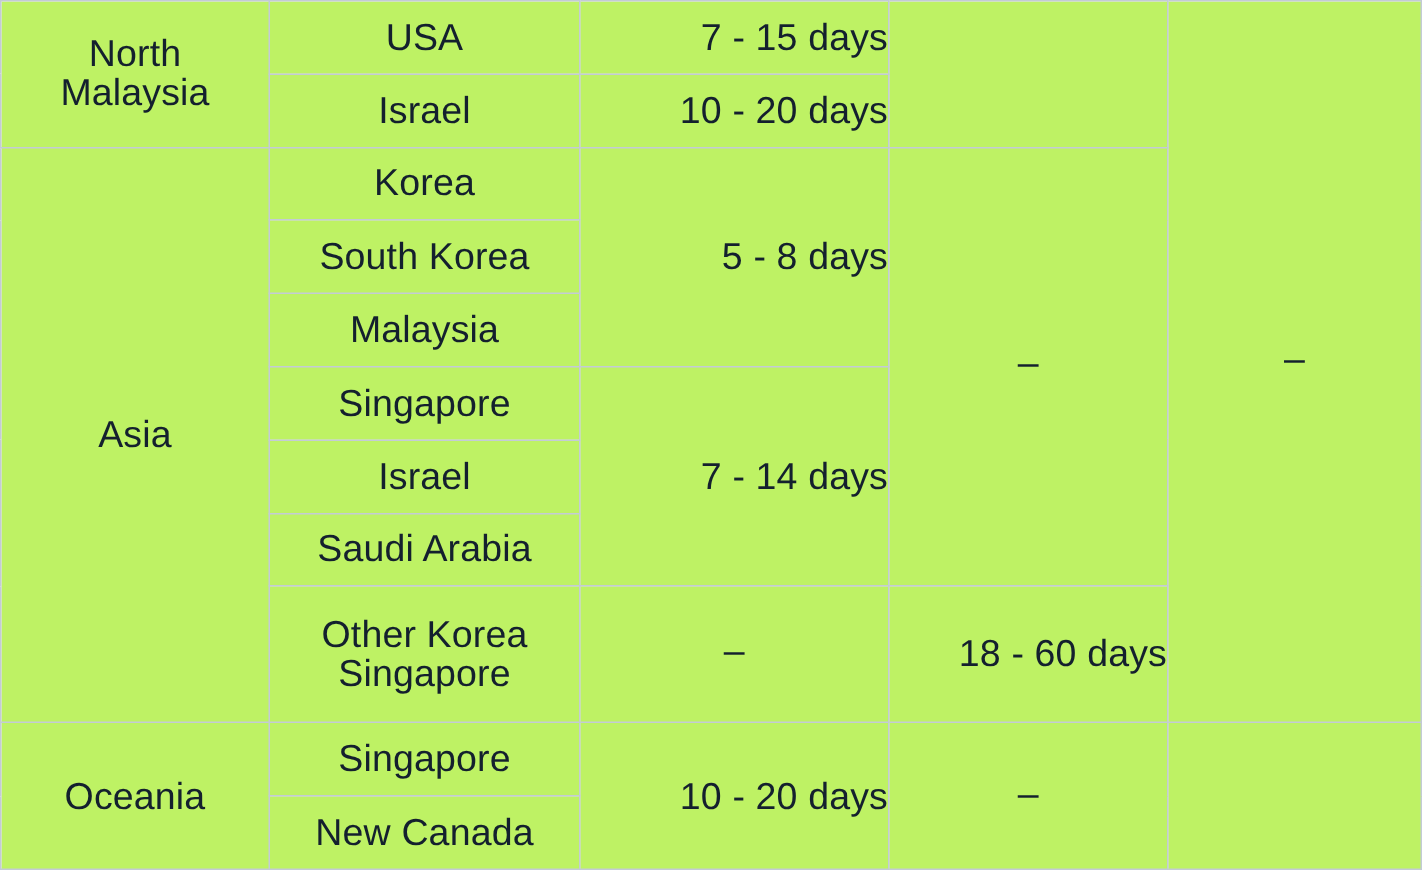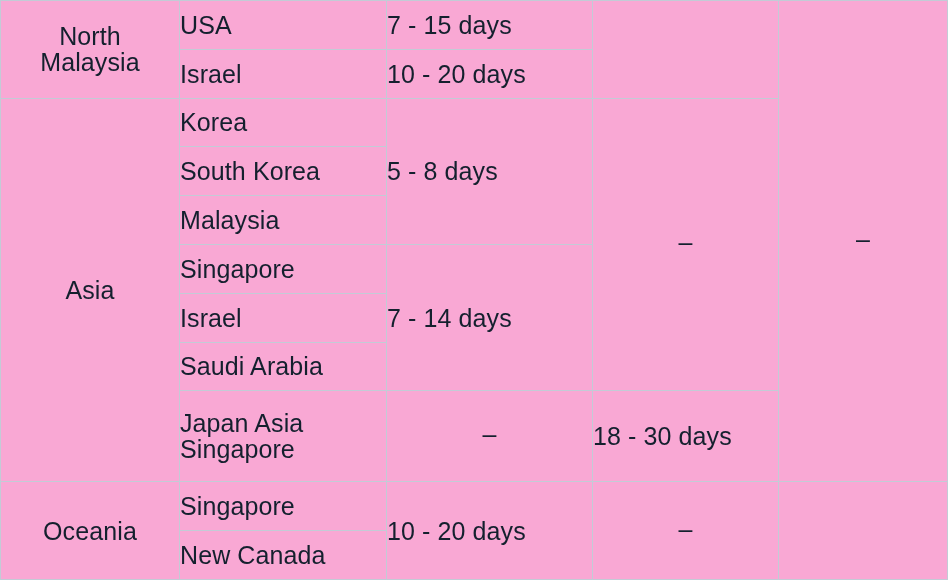--- a/index.html
+++ b/index.html
@@ -23,47 +23,47 @@
   }
 
   #shipping-table td {
     border: 1px solid #c3cbd6;
     padding: 0 0 0 0;
     vertical-align: middle;
     font-size: 25px;
     line-height: 1.12;
     font-weight: 400;
     letter-spacing: 0.1px;
-    background: #f9a8d4;
+    background: #bef264;
   }
 
   
   col.c1 { width: 179px; }
   col.c2 { width: 207px; }
   col.c3 { width: 206px; }
   col.c4 { width: 186px; }
   col.c5 { width: 169px; }
 
   
   td.region {
     text-align: center;
     font-size: 26px;
     padding: 0 6px;
   }
 
   
   td.country {
-    text-align: left;
+    text-align: center;
     padding-left: 21px;
     font-size: 25px;
   }
 
   
   td.duration {
-    text-align: left;
+    text-align: right;
     font-size: 25px;
     margin-left: 44px;
   }
 
   
   td.dash {
     text-align: center;
     font-size: 25px;
   }
 
@@ -128,27 +128,27 @@
       <td class="duration" rowspan="3">7 - 14 days</td>
     </tr>
     <tr>
       <td class="country">Israel</td>
     </tr>
     <tr>
       <td class="country">Saudi Arabia</td>
     </tr>
     <tr>
       <td class="country">
-        <span class="two-line">Japan Asia</span>
+        <span class="two-line">Other Korea</span>
         <span class="two-line">Singapore</span>
       </td>
       <td class="dash">
         <span class="dash-mark">–</span>
       </td>
-      <td class="duration">18 - 30 days</td>
+      <td class="duration">18 - 60 days</td>
     </tr>
 
     <tr>
       <td class="region" rowspan="2">Oceania</td>
       <td class="country">Singapore</td>
       <td class="duration" rowspan="2">10 - 20 days</td>
       <td class="dash" rowspan="2">
         <span class="dash-mark">–</span>
       </td>
       <td class="dash" rowspan="2"></td>

